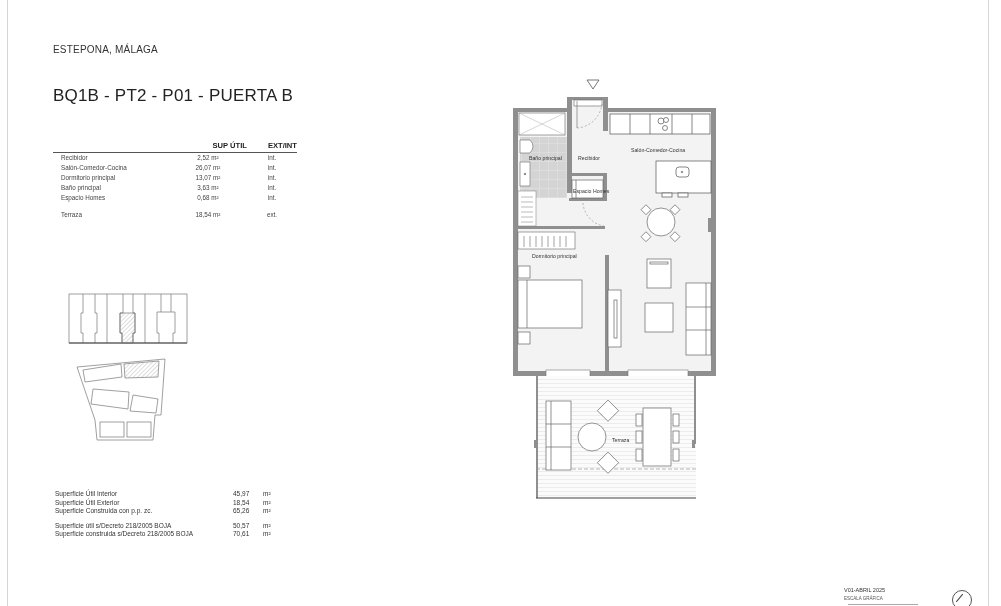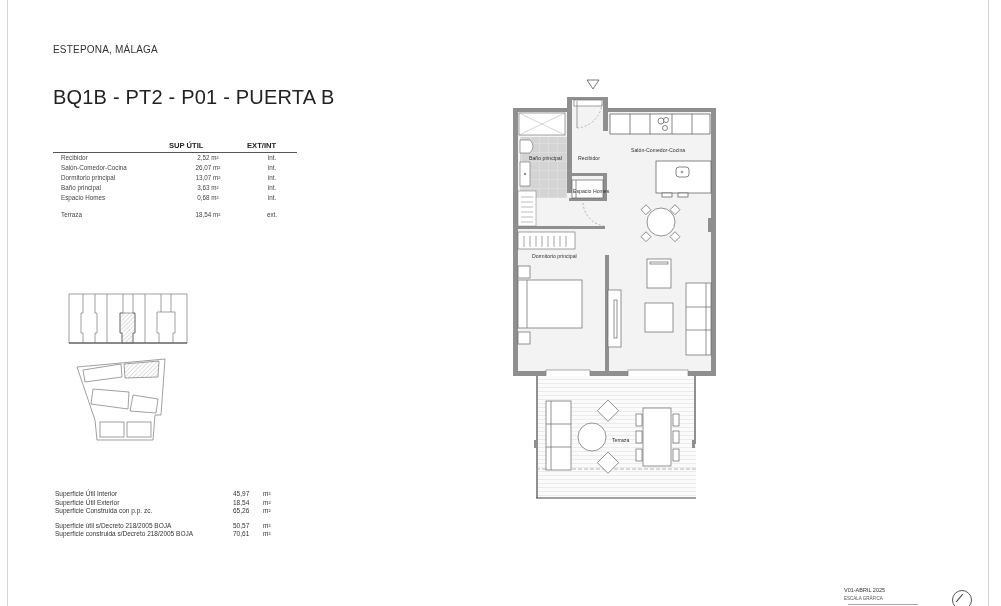--- a/index.html
+++ b/index.html
@@ -1,23 +1,23 @@
 <!DOCTYPE html>
 <html><head>
 <meta charset="utf-8">
 <style>
   html, body { margin:0; padding:0; background:#ffffff; }
   body { width:1001px; height:606px; position:relative; overflow:hidden; font-family:"Liberation Sans", sans-serif; color:#222; }
   .abs { position:absolute; }
   .frame-left { left:7px; top:0; width:1px; height:606px; background:#d6d6d6; }
   .frame-right { left:988px; top:0; width:1px; height:606px; background:#d6d6d6; }
   .location { left:53px; top:44px; font-size:10px; letter-spacing:0.2px; color:#333; }
-  .unit-title { left:53px; top:86px; font-size:20px; color:#222; letter-spacing:0.2px; }
+  .unit-title { left:53px; top:86px; font-size:17px; color:#222; letter-spacing:0.2px; }
   table.rooms { left:53px; top:141px; border-collapse:collapse; font-size:6.3px; color:#444; }
-  table.rooms th { font-size:7.6px; font-weight:bold; color:#222; padding:0 0 2px 0; text-align:left; border-bottom:1px solid #555; }
+  table.rooms th { font-size:7.6px; font-weight:bold; color:#222; padding:0 0 2px 0; text-align:right; border-bottom:1px solid #555; }
   table.rooms td { padding:0; height:10px; line-height:10px; }
   table.rooms td.name { width:108px; padding-left:8px; }
   table.rooms td.area { width:78px; text-align:center; }
   table.rooms td.ext { width:50px; text-align:center; }
   table.rooms tr.spacer td { height:7px; }
   table.totals { left:55px; top:490px; border-collapse:collapse; font-size:6.5px; color:#333; }
   table.totals td { padding:0; height:8.6px; line-height:8.6px; }
   table.totals td.lbl { width:178px; }
   table.totals td.val { width:30px; text-align:left; }
   table.totals td.unit { width:20px; text-align:left; }

